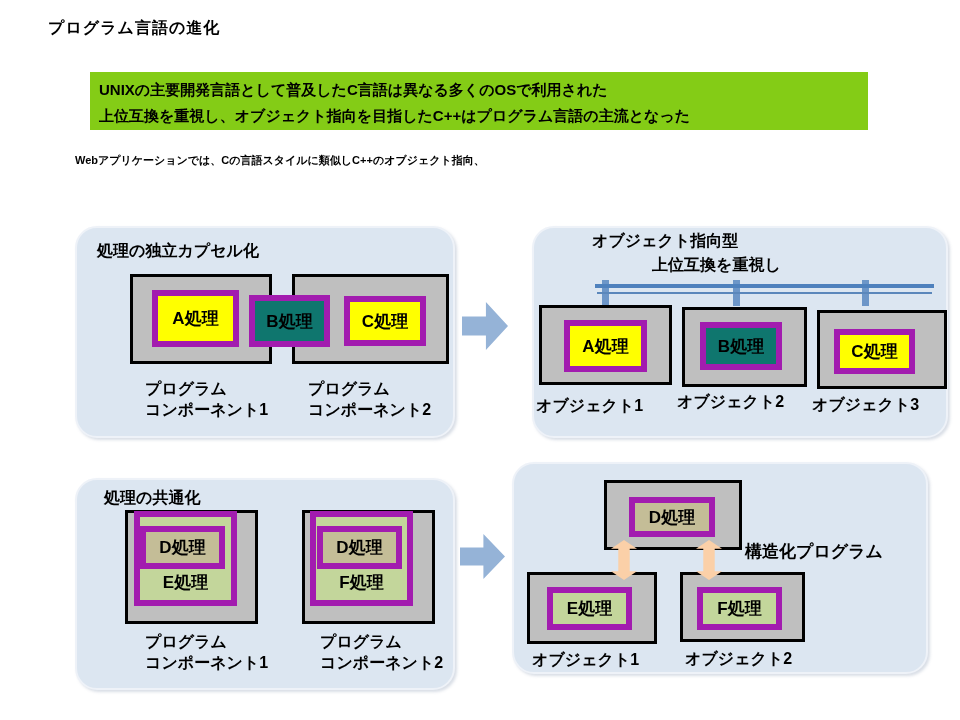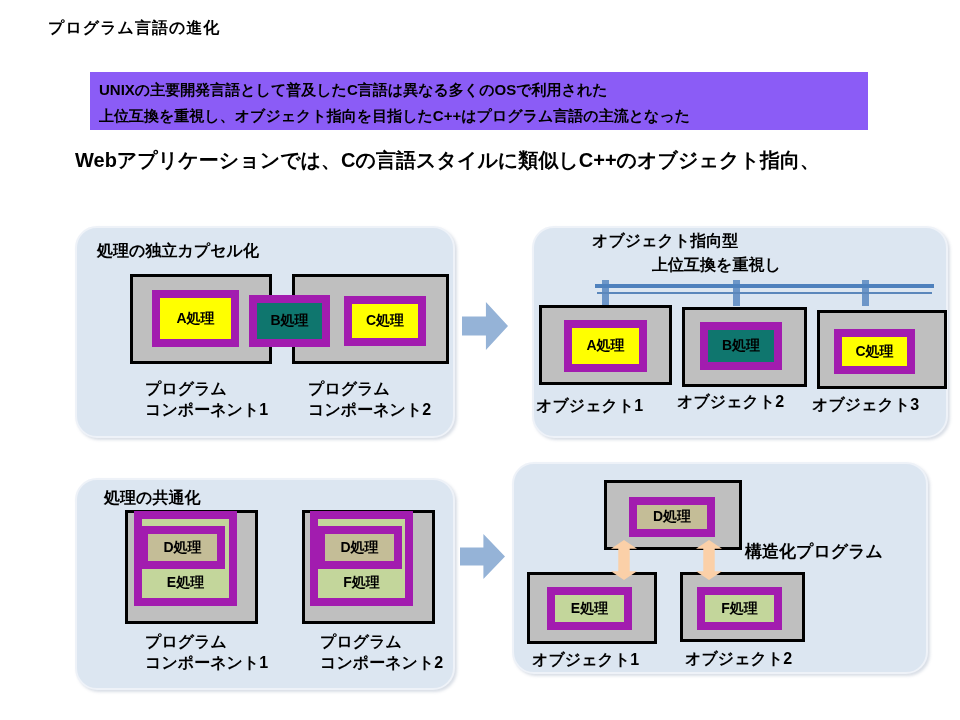--- a/index.html
+++ b/index.html
@@ -14,48 +14,48 @@
   }
   .abs { position:absolute; }
 
   .slide-title {
     left:48px; top:18px;
     font-size:16px; font-weight:bold; letter-spacing:1px;
   }
 
   .intro-box {
     left:90px; top:72px; width:778px; height:58px;
-    background:#8b5cf6;
+    background:#84cc16;
     padding:5px 0 0 9px;
     font-size:15px; font-weight:bold; line-height:26px;
   }
 
   .body-text {
     left:75px; top:146px;
-    font-size:20px; font-weight:bold; line-height:29px;
+    font-size:11px; font-weight:bold; line-height:29px;
   }
 
   .panel {
     background:#dce6f1;
     border:2px solid #eef2f8;
     border-radius:22px;
     box-shadow:2px 2px 3px rgba(170,182,200,0.45);
   }
   .panel-tl { left:75px;  top:226px; width:380px; height:212px; }
   .panel-tr { left:512px; top:226px; width:416px; height:212px;margin-left:20px; }
   .panel-bl { left:75px;  top:462px; width:380px; height:212px;margin-top:16px; }
   .panel-br { left:512px; top:462px; width:416px; height:212px; }
 
   .panel-heading { font-size:16px; font-weight:600; white-space:nowrap; }
 
   .graybox  { background:#bfbfbf; border:3px solid #000; }
   .procbox  {
-    border:8px solid #a21caf;
+    border:6px solid #a21caf;
     display:flex; align-items:center; justify-content:center;
-    font-size:14px; font-weight:bold; white-space:nowrap;
+    font-size:17px; font-weight:bold; white-space:nowrap;
   }
   .fill-yellow { background:#ffff00; }
   .fill-blue   { background:#0f766e; }
   .fill-tan    { background:#c4bd97; }
   .fill-green  { background:#c3d69b; }
 
   .caption { font-size:16px; font-weight:bold; line-height:21px; white-space:nowrap; }
 
   .flow-arrow {
     background:#95b3d7;

